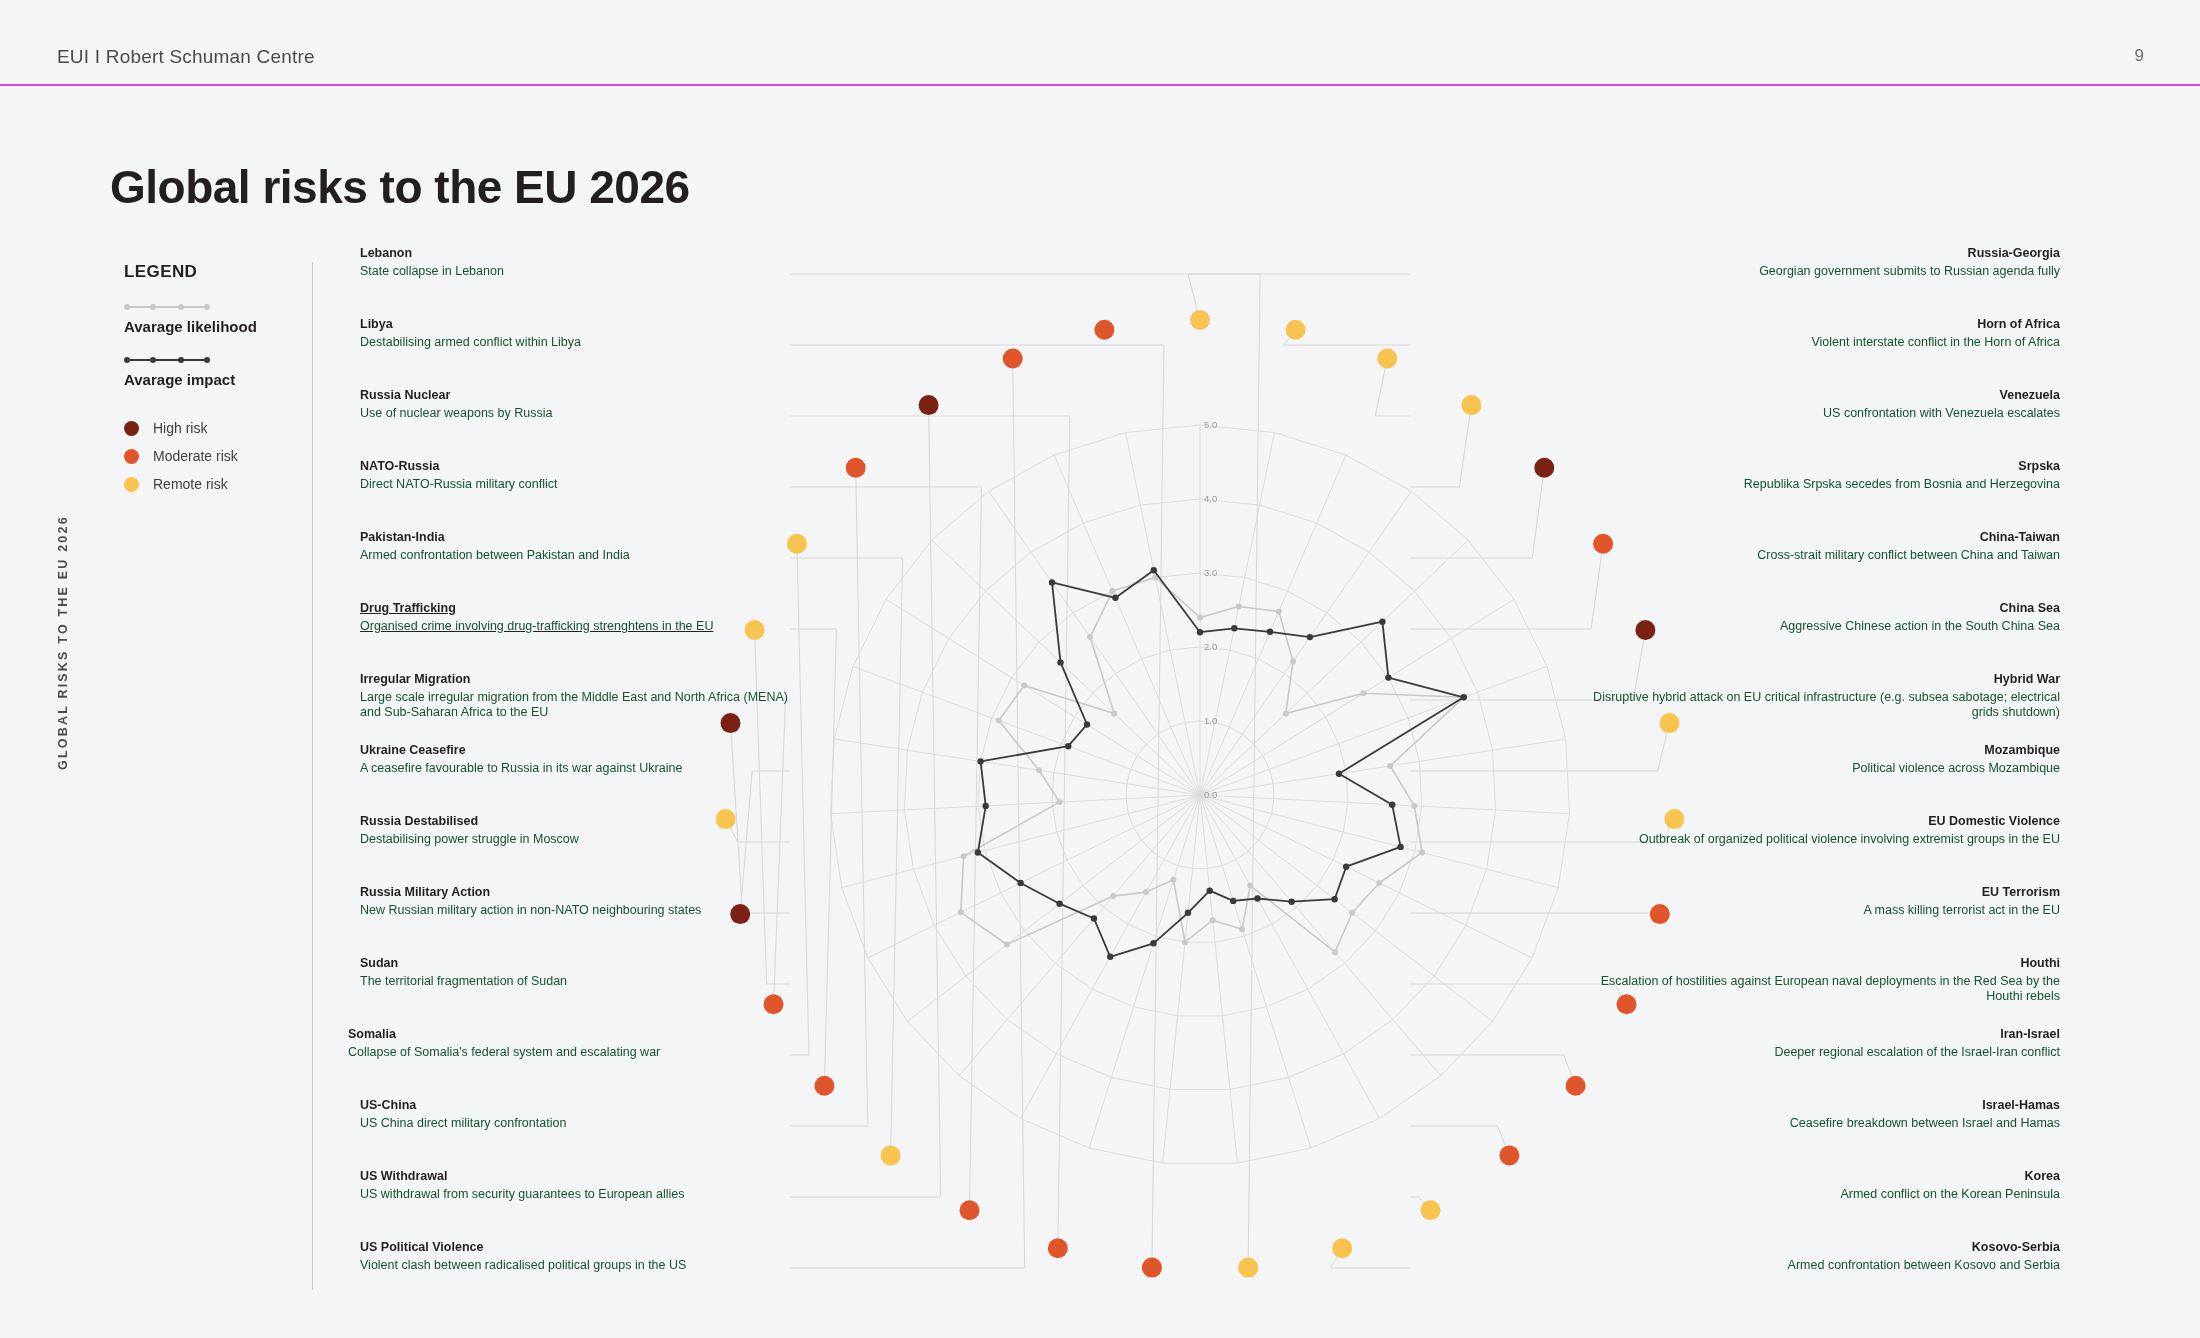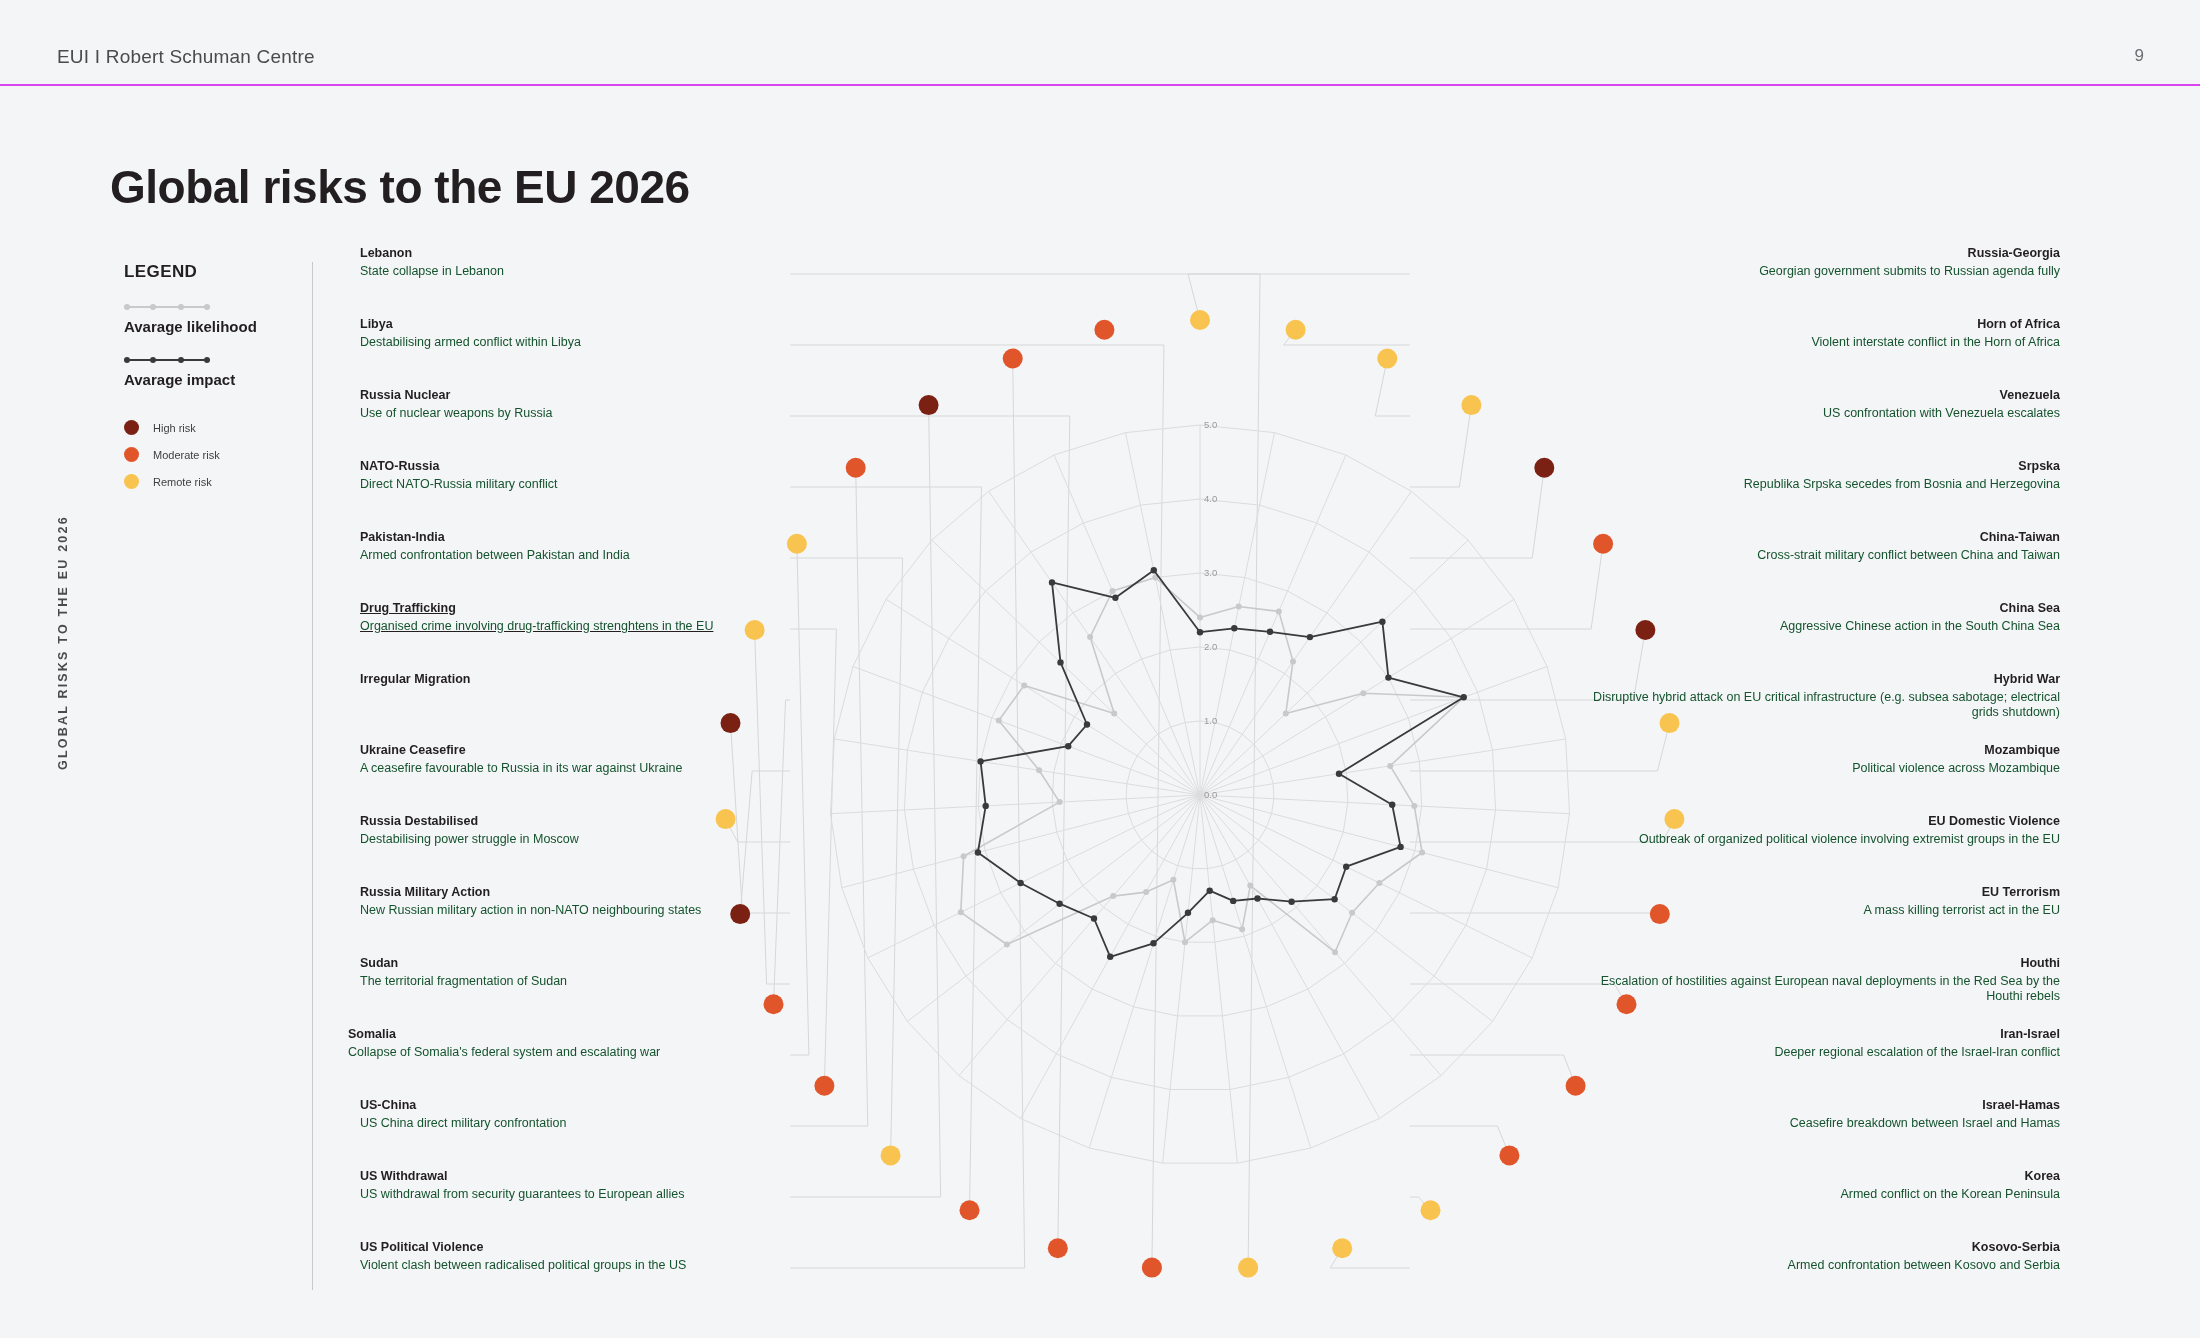--- a/index.html
+++ b/index.html
@@ -41,21 +41,21 @@
   .legend-line.dark{background:#3a3a3a;}
   .legend-line .dot{position:absolute;top:-2px;width:6px;height:6px;border-radius:50%;background:#c9c9c9;}
   .legend-line.dark .dot{background:#3a3a3a;}
   .legend-line .d1{left:0;}
   .legend-line .d2{left:26px;}
   .legend-line .d3{left:54px;}
   .legend-line .d4{left:80px;}
   .legend-cap{font-size:15px;font-weight:bold;margin:4px 0 18px 0;}
   .legend-key{display:flex;align-items:center;margin-bottom:12px;}
   .legend-swatch{width:15px;height:15px;border-radius:50%;margin-right:14px;}
-  .legend-key-label{font-size:11px;color:#3f3f41;}
+  .legend-key-label{font-size:14px;color:#3f3f41;}
   .divider{
     position:absolute;left:312px;top:262px;width:1px;height:1028px;background:#c8c9cb;
   }
   .chart-area{position:absolute;left:0;top:0;width:2200px;height:1338px;}
   .axis-label{position:absolute;font-size:12.5px;line-height:15.5px;color:#231f20;}
   .axis-label .nm{font-weight:bold;display:block;margin-bottom:2px;}
   .axis-label .ds{display:block;color:#14532d;}
   .left-label{text-align:left;}
   .right-label{text-align:right;}
   .ring-num{position:absolute;font-size:9.5px;color:#9a9a9d;}
@@ -352,20 +352,21 @@
       <div class="axis-label left-label" style="left: 360px; width: 430px; top: 530px;">
         <span class="nm">Pakistan-India</span>
         <span class="ds">Armed confrontation between Pakistan and India</span>
       </div>
       <div class="axis-label left-label" style="left: 360px; width: 430px; top: 601px; text-decoration: underline;">
         <span class="nm">Drug Trafficking</span>
         <span class="ds">Organised crime involving drug-trafficking strenghtens in the EU</span>
       </div>
       <div class="axis-label left-label" style="left: 360px; width: 430px; top: 672px;">
         <span class="nm">Irregular Migration</span>
+        <span class="ds">Large scale irregular migration from the Middle East and North Africa (MENA) and Sub-Saharan Africa to the EU</span>
       </div>
       <div class="axis-label left-label" style="left: 360px; width: 430px; top: 743px;">
         <span class="nm">Ukraine Ceasefire</span>
         <span class="ds">A ceasefire favourable to Russia in its war against Ukraine</span>
       </div>
       <div class="axis-label left-label" style="left: 360px; width: 430px; top: 814px;">
         <span class="nm">Russia Destabilised</span>
         <span class="ds">Destabilising power struggle in Moscow</span>
       </div>
       <div class="axis-label left-label" style="left: 360px; width: 430px; top: 885px;">

